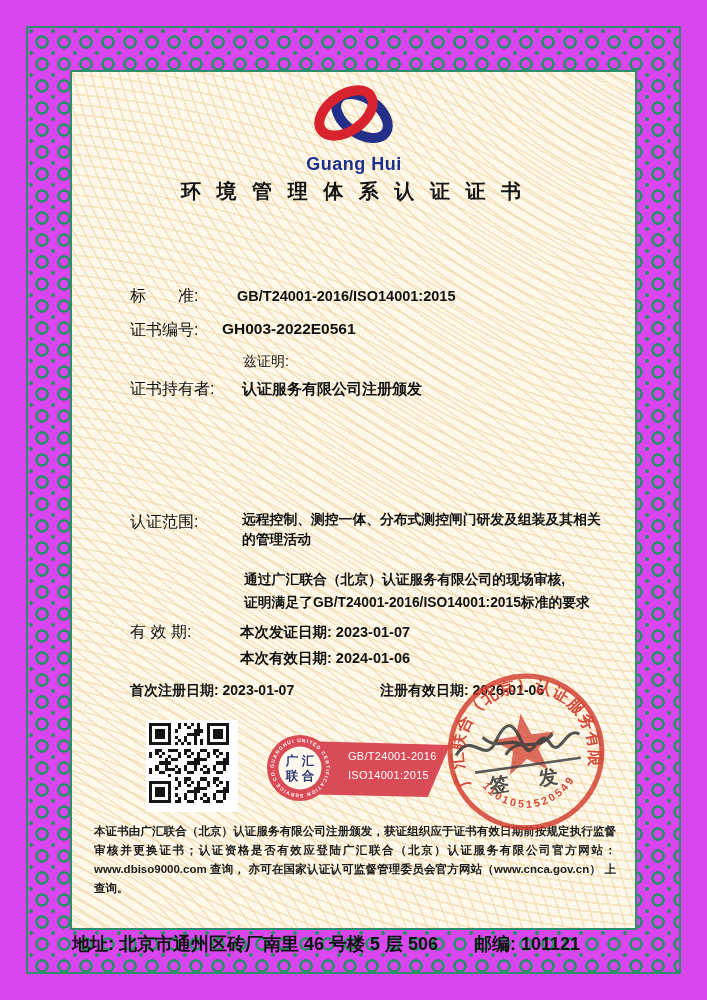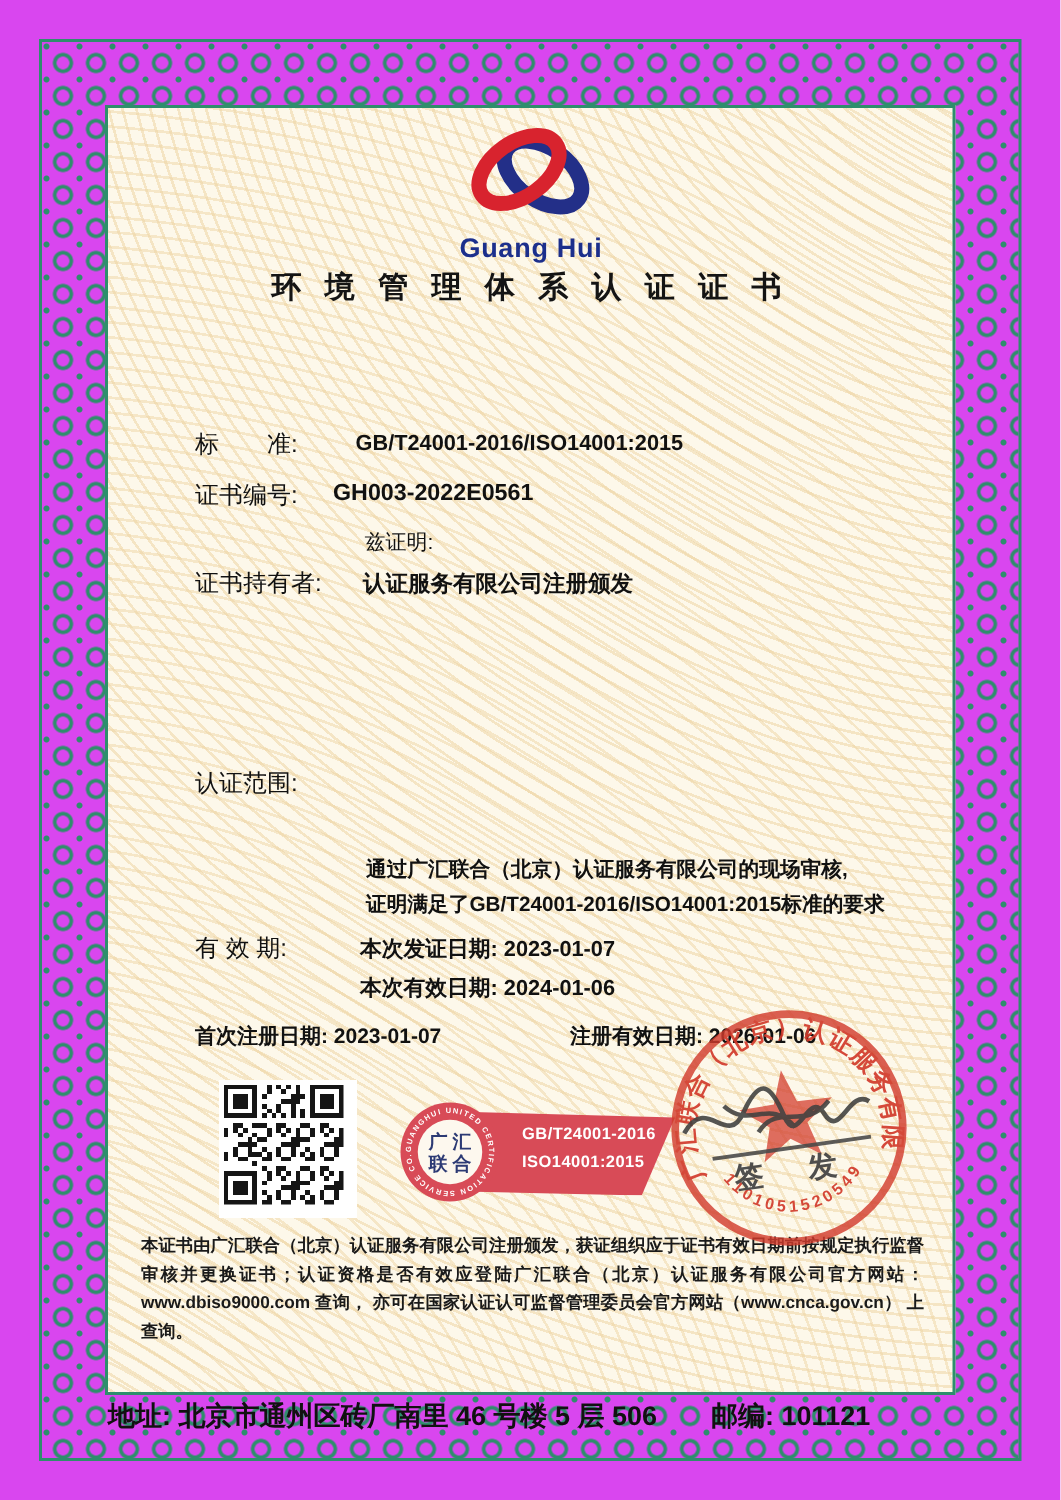--- a/index.html
+++ b/index.html
@@ -73,21 +73,21 @@
   .val-regvalid{left:308px;top:610px;font-size:14px;}
 
   .qr{position:absolute;left:74px;top:648px;width:86px;height:86px;background:#fff;padding:3px;}
   .qr svg{display:block;width:80px;height:80px;}
 
   .badge{position:absolute;left:194px;top:662px;width:190px;height:70px;}
   .badge-flag{
     position:absolute;left:36px;top:7px;width:148px;height:56px;background:#d84b57;
     clip-path:polygon(0 0,100% 7%,85% 100%,0 95%);
     color:#fff;box-sizing:border-box;padding:9px 0 0 46px;
-    font-size:11px;font-weight:bold;letter-spacing:.3px;
+    font-size:11px;font-weight:normal;letter-spacing:.3px;
   }
   .badge-flag .fl2{margin-top:7px;}
   .badge-seal{position:absolute;left:0;top:0;width:68px;height:68px;}
 
   .stamp{position:absolute;left:372px;top:598px;width:164px;height:164px;opacity:.92;transform:rotate(-8deg);z-index:5;pointer-events:none;}
 
   .disclaimer{
     position:absolute;left:22px;top:750px;width:522px;
     font-size:11.5px;font-weight:bold;line-height:19px;color:#1a1a1a;text-align:justify;
   }
@@ -120,20 +120,21 @@
     <span class="lbl lbl-certno">证书编号:</span>
     <span class="val val-certno">GH003-2022E0561</span>
 
     <span class="lbl certify-intro">兹证明:</span>
 
     <span class="lbl lbl-holder">证书持有者:</span>
     <span class="val val-holder">认证服务有限公司注册颁发</span>
 
 
     <span class="lbl lbl-scope">认证范围:</span>
+    <div class="scope-value">远程控制、测控一体、分布式测控闸门研发及组装及其相关的管理活动</div>
 
     <div class="audit">
       <div>通过广汇联合（北京）认证服务有限公司的现场审核,</div>
       <div>证明满足了GB/T24001-2016/ISO14001:2015标准的要求</div>
     </div>
 
     <span class="lbl lbl-validity">有 效 期:</span>
     <span class="val val-issue">本次发证日期: 2023-01-07</span>
     <span class="val val-expiry">本次有效日期: 2024-01-06</span>
 

